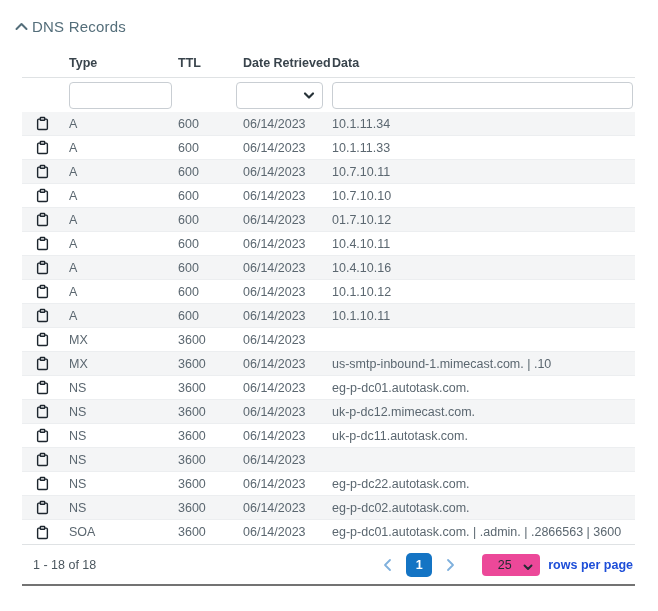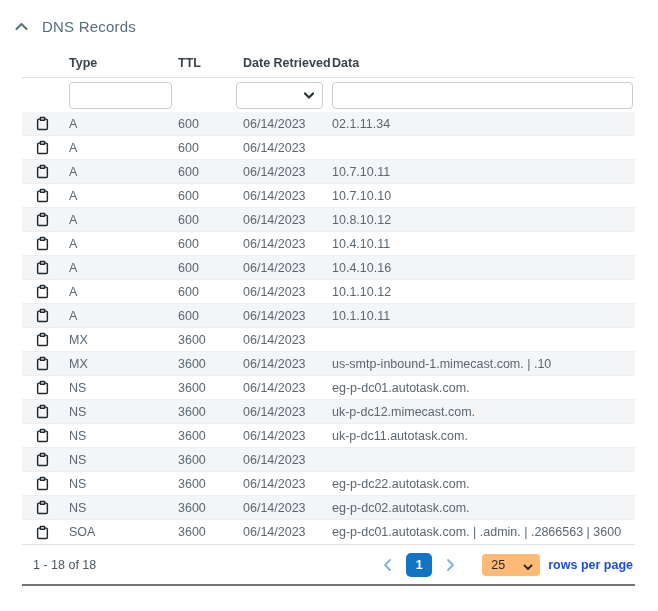--- a/index.html
+++ b/index.html
@@ -2,21 +2,21 @@
 <html><head>
 <meta charset="utf-8">
 <style>
   * { box-sizing: border-box; }
   html,body { margin:0; padding:0; }
   body {
     width:658px; height:611px; background:#ffffff; overflow:hidden;
     font-family:"Liberation Sans","DejaVu Sans",sans-serif;
     color:#5b6770; font-size:12.5px;
   }
-  .panel-header { display:flex; align-items:center; gap:13px; padding:16px 0 0 14px; height:36px; }
+  .panel-header { display:flex; align-items:center; gap:3px; padding:16px 0 0 14px; height:36px; }
   .collapse-btn { background:none; border:none; padding:0; margin:0; cursor:pointer; display:flex; align-items:center; }
   .panel-title { font-size:15px; font-weight:500; color:#546e7a; letter-spacing:0.2px; }
 
   .table-wrap { margin:20px 0 0 22px; width:613px; }
 
   .grid-cols { display:grid; grid-template-columns:47px 109px 65px 89px 1fr; }
 
   .thead { border-bottom:1px solid #dfe2e4; padding-bottom:7px; }
   .th { font-weight:bold; font-size:12.5px; color:#39444c; }
 
@@ -48,22 +48,22 @@
     height:42px; padding:0 2px 0 11px; color:#4a565e;
   }
   .pager { display:flex; align-items:center; }
   .pchev { background:none; border:none; padding:0 2px; cursor:pointer; display:flex; align-items:center; }
   .pnum {
     width:26px; height:24px; margin:0 8px; background:#1474c4; color:#ffffff;
     border:none; border-radius:5px; font-size:12.5px; font-weight:bold; cursor:pointer;
   }
   .sizesel { position:relative; margin-left:22px; display:inline-flex; align-items:center; }
   .sizesel select {
-    appearance:none; -webkit-appearance:none; background:#fdba74; border:none; border-radius:4px;
-    height:22px; width:58px; padding:0 22px 0 9px; font:inherit; font-size:12.5px; color:#222c33; outline:none; cursor:pointer;
+    appearance:none; -webkit-appearance:none; background:#ec4899; border:none; border-radius:4px;
+    height:22px; width:58px; padding:0 22px 0 9px; font:inherit; font-size:12.5px; color:#222c33; outline:none; cursor:pointer;text-align:center;
   }
   .sizesel .sel-chev { position:absolute; right:7px; top:7px; pointer-events:none; }
   .rpp-label { margin-left:8px; color:#1d4ed8;font-weight:bold; }
 </style>
 </head>
 <body>
 
 <div>
 
   <div class="panel-header">
@@ -116,35 +116,36 @@
       <button class="clip-btn">
         <svg width="13" height="15" viewBox="0 0 24 26" fill="none" stroke="#1d262e" stroke-width="2.6" stroke-linecap="round" stroke-linejoin="round">
           <path d="M16 5h3a2 2 0 0 1 2 2v15a2 2 0 0 1-2 2H5a2 2 0 0 1-2-2V7a2 2 0 0 1 2-2h3"></path>
           <rect x="8" y="2" width="8" height="5" rx="1"></rect>
         </svg>
       </button>
     </div>
     <div class="td">A</div>
     <div class="td">600</div>
     <div class="td">06/14/2023</div>
-    <div class="td">02.1.11.34</div>
-  </div>
-
-  <div class="trow grid-cols">
-    <div class="td td-icon">
-      <button class="clip-btn">
-        <svg width="13" height="15" viewBox="0 0 24 26" fill="none" stroke="#1d262e" stroke-width="2.6" stroke-linecap="round" stroke-linejoin="round">
-          <path d="M16 5h3a2 2 0 0 1 2 2v15a2 2 0 0 1-2 2H5a2 2 0 0 1-2-2V7a2 2 0 0 1 2-2h3"></path>
-          <rect x="8" y="2" width="8" height="5" rx="1"></rect>
-        </svg>
-      </button>
-    </div>
-    <div class="td">A</div>
-    <div class="td">600</div>
-    <div class="td">06/14/2023</div>
+    <div class="td">10.1.11.34</div>
+  </div>
+
+  <div class="trow grid-cols">
+    <div class="td td-icon">
+      <button class="clip-btn">
+        <svg width="13" height="15" viewBox="0 0 24 26" fill="none" stroke="#1d262e" stroke-width="2.6" stroke-linecap="round" stroke-linejoin="round">
+          <path d="M16 5h3a2 2 0 0 1 2 2v15a2 2 0 0 1-2 2H5a2 2 0 0 1-2-2V7a2 2 0 0 1 2-2h3"></path>
+          <rect x="8" y="2" width="8" height="5" rx="1"></rect>
+        </svg>
+      </button>
+    </div>
+    <div class="td">A</div>
+    <div class="td">600</div>
+    <div class="td">06/14/2023</div>
+    <div class="td">10.1.11.33</div>
   </div>
 
   <div class="trow grid-cols">
     <div class="td td-icon">
       <button class="clip-btn">
         <svg width="13" height="15" viewBox="0 0 24 26" fill="none" stroke="#1d262e" stroke-width="2.6" stroke-linecap="round" stroke-linejoin="round">
           <path d="M16 5h3a2 2 0 0 1 2 2v15a2 2 0 0 1-2 2H5a2 2 0 0 1-2-2V7a2 2 0 0 1 2-2h3"></path>
           <rect x="8" y="2" width="8" height="5" rx="1"></rect>
         </svg>
       </button>
@@ -175,21 +176,21 @@
       <button class="clip-btn">
         <svg width="13" height="15" viewBox="0 0 24 26" fill="none" stroke="#1d262e" stroke-width="2.6" stroke-linecap="round" stroke-linejoin="round">
           <path d="M16 5h3a2 2 0 0 1 2 2v15a2 2 0 0 1-2 2H5a2 2 0 0 1-2-2V7a2 2 0 0 1 2-2h3"></path>
           <rect x="8" y="2" width="8" height="5" rx="1"></rect>
         </svg>
       </button>
     </div>
     <div class="td">A</div>
     <div class="td">600</div>
     <div class="td">06/14/2023</div>
-    <div class="td">10.8.10.12</div>
+    <div class="td">01.7.10.12</div>
   </div>
 
   <div class="trow grid-cols">
     <div class="td td-icon">
       <button class="clip-btn">
         <svg width="13" height="15" viewBox="0 0 24 26" fill="none" stroke="#1d262e" stroke-width="2.6" stroke-linecap="round" stroke-linejoin="round">
           <path d="M16 5h3a2 2 0 0 1 2 2v15a2 2 0 0 1-2 2H5a2 2 0 0 1-2-2V7a2 2 0 0 1 2-2h3"></path>
           <rect x="8" y="2" width="8" height="5" rx="1"></rect>
         </svg>
       </button>

